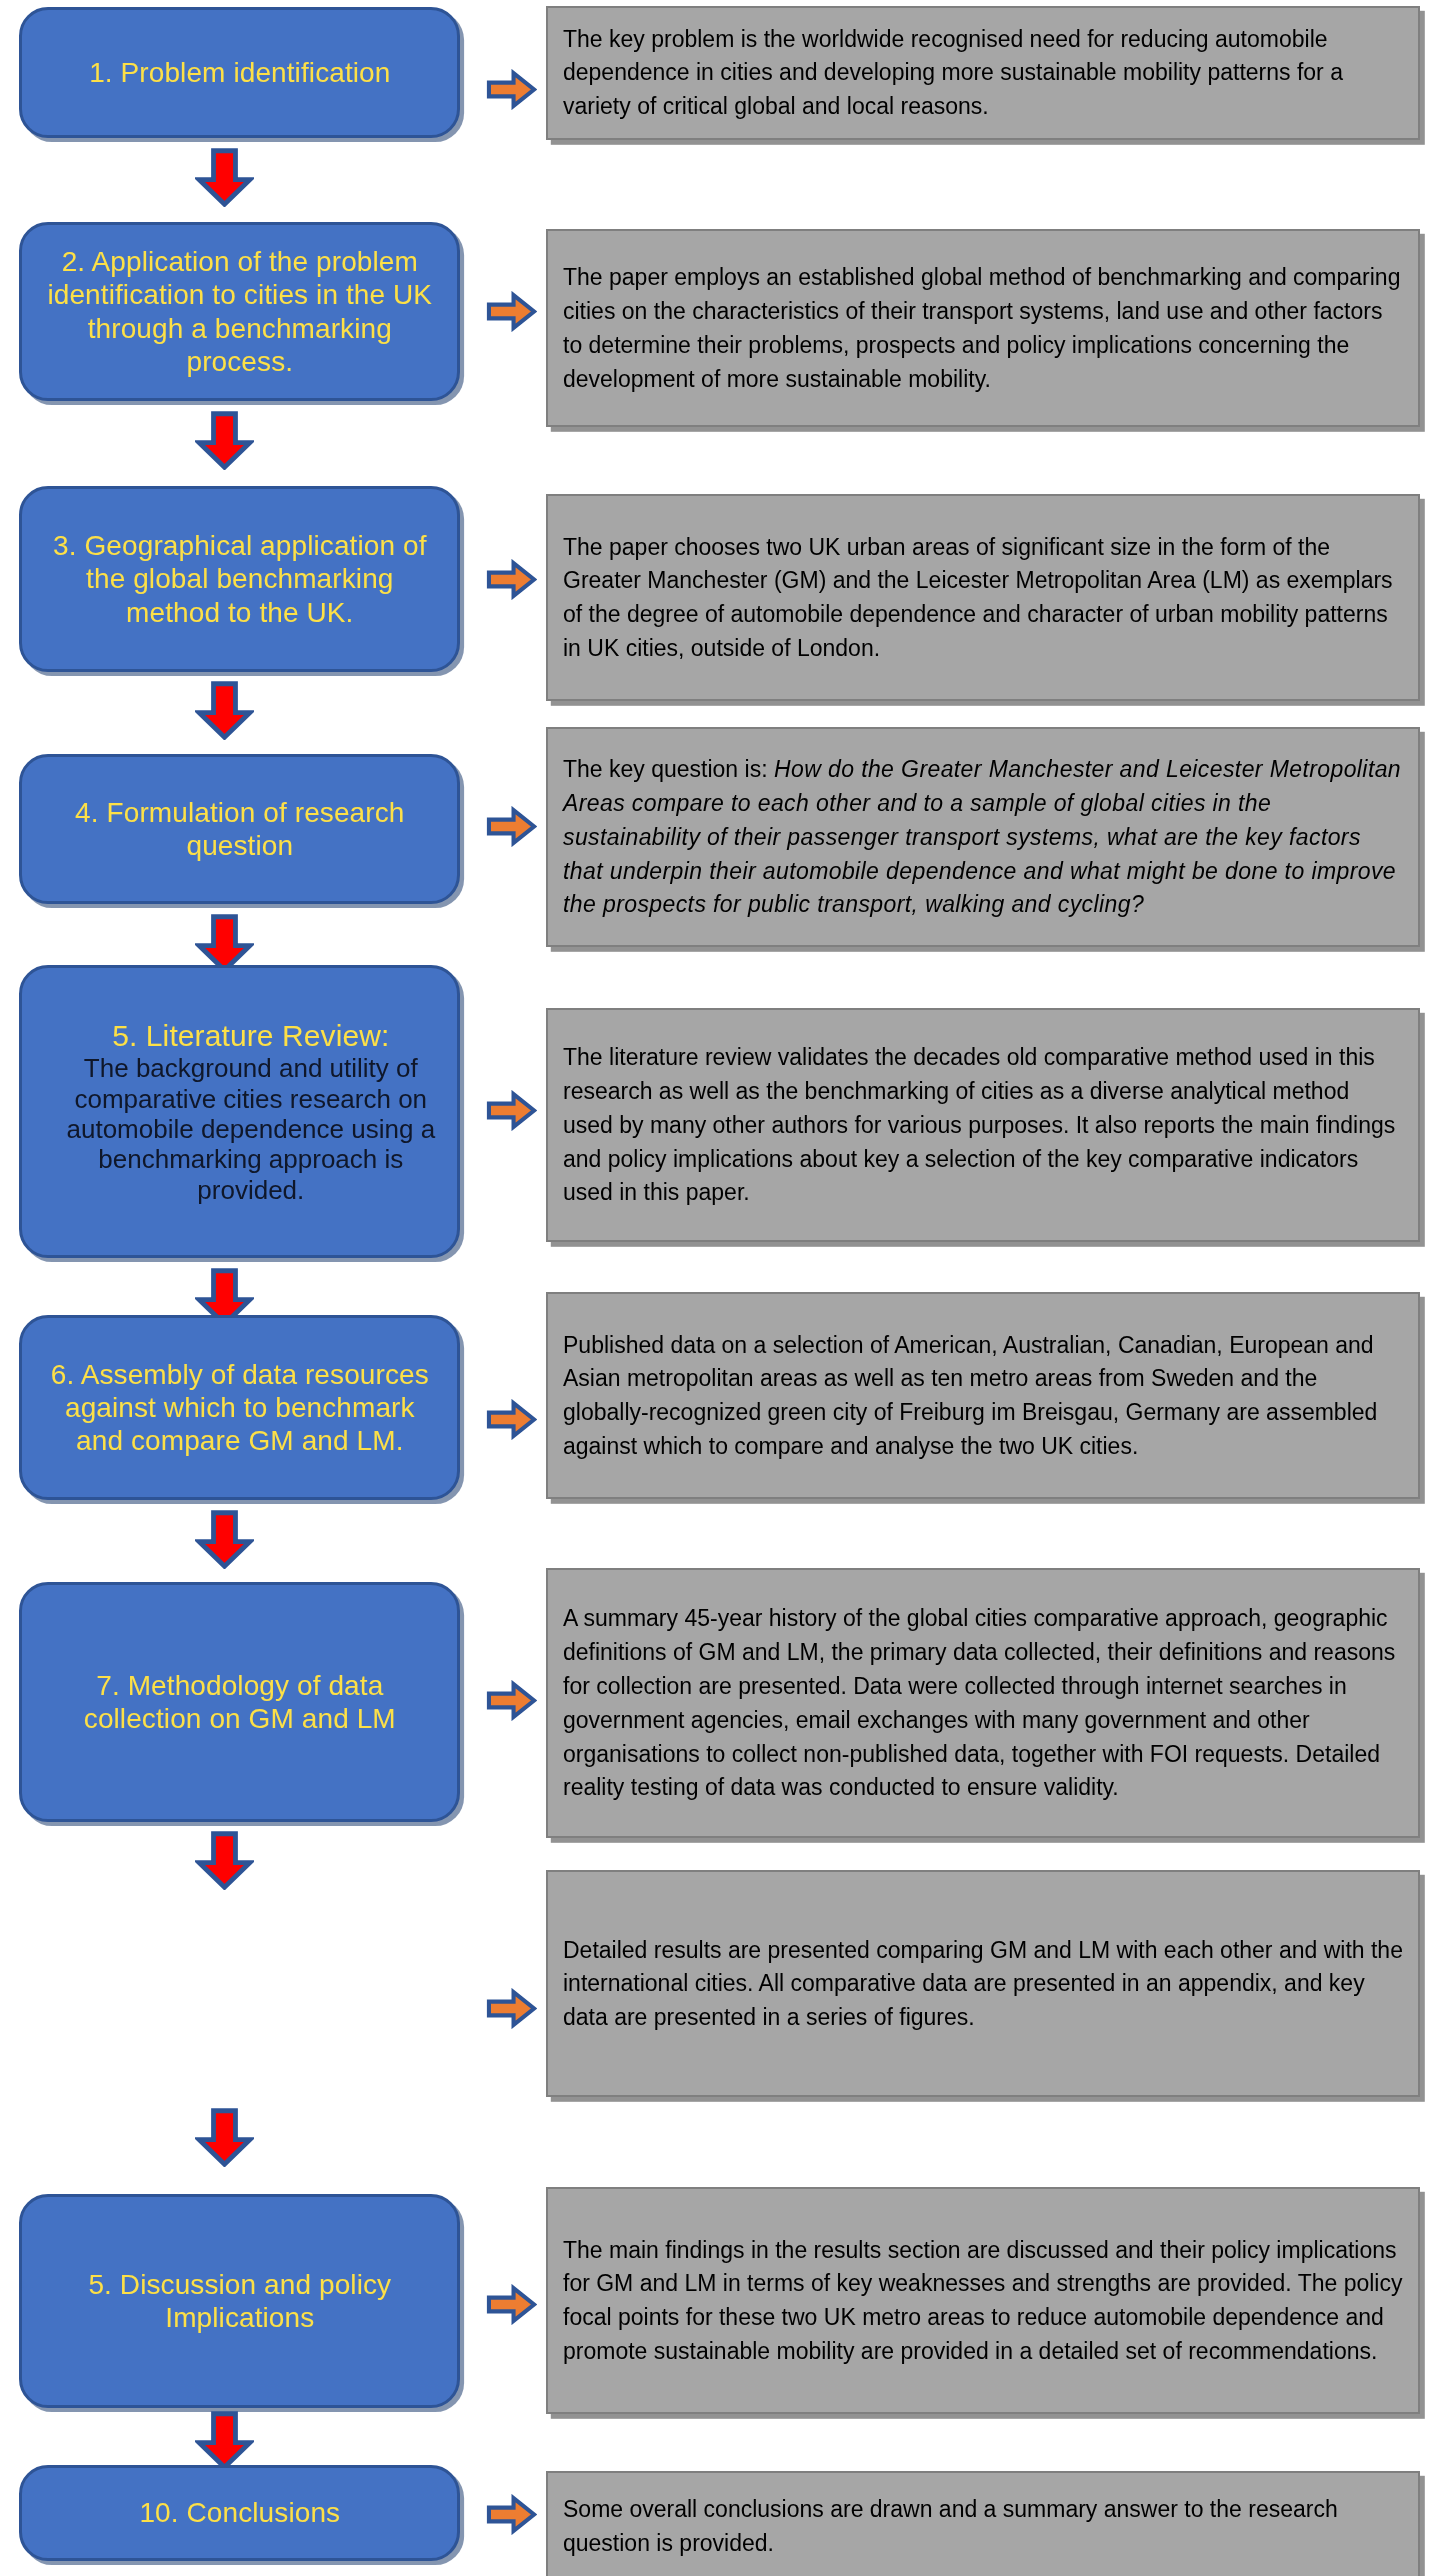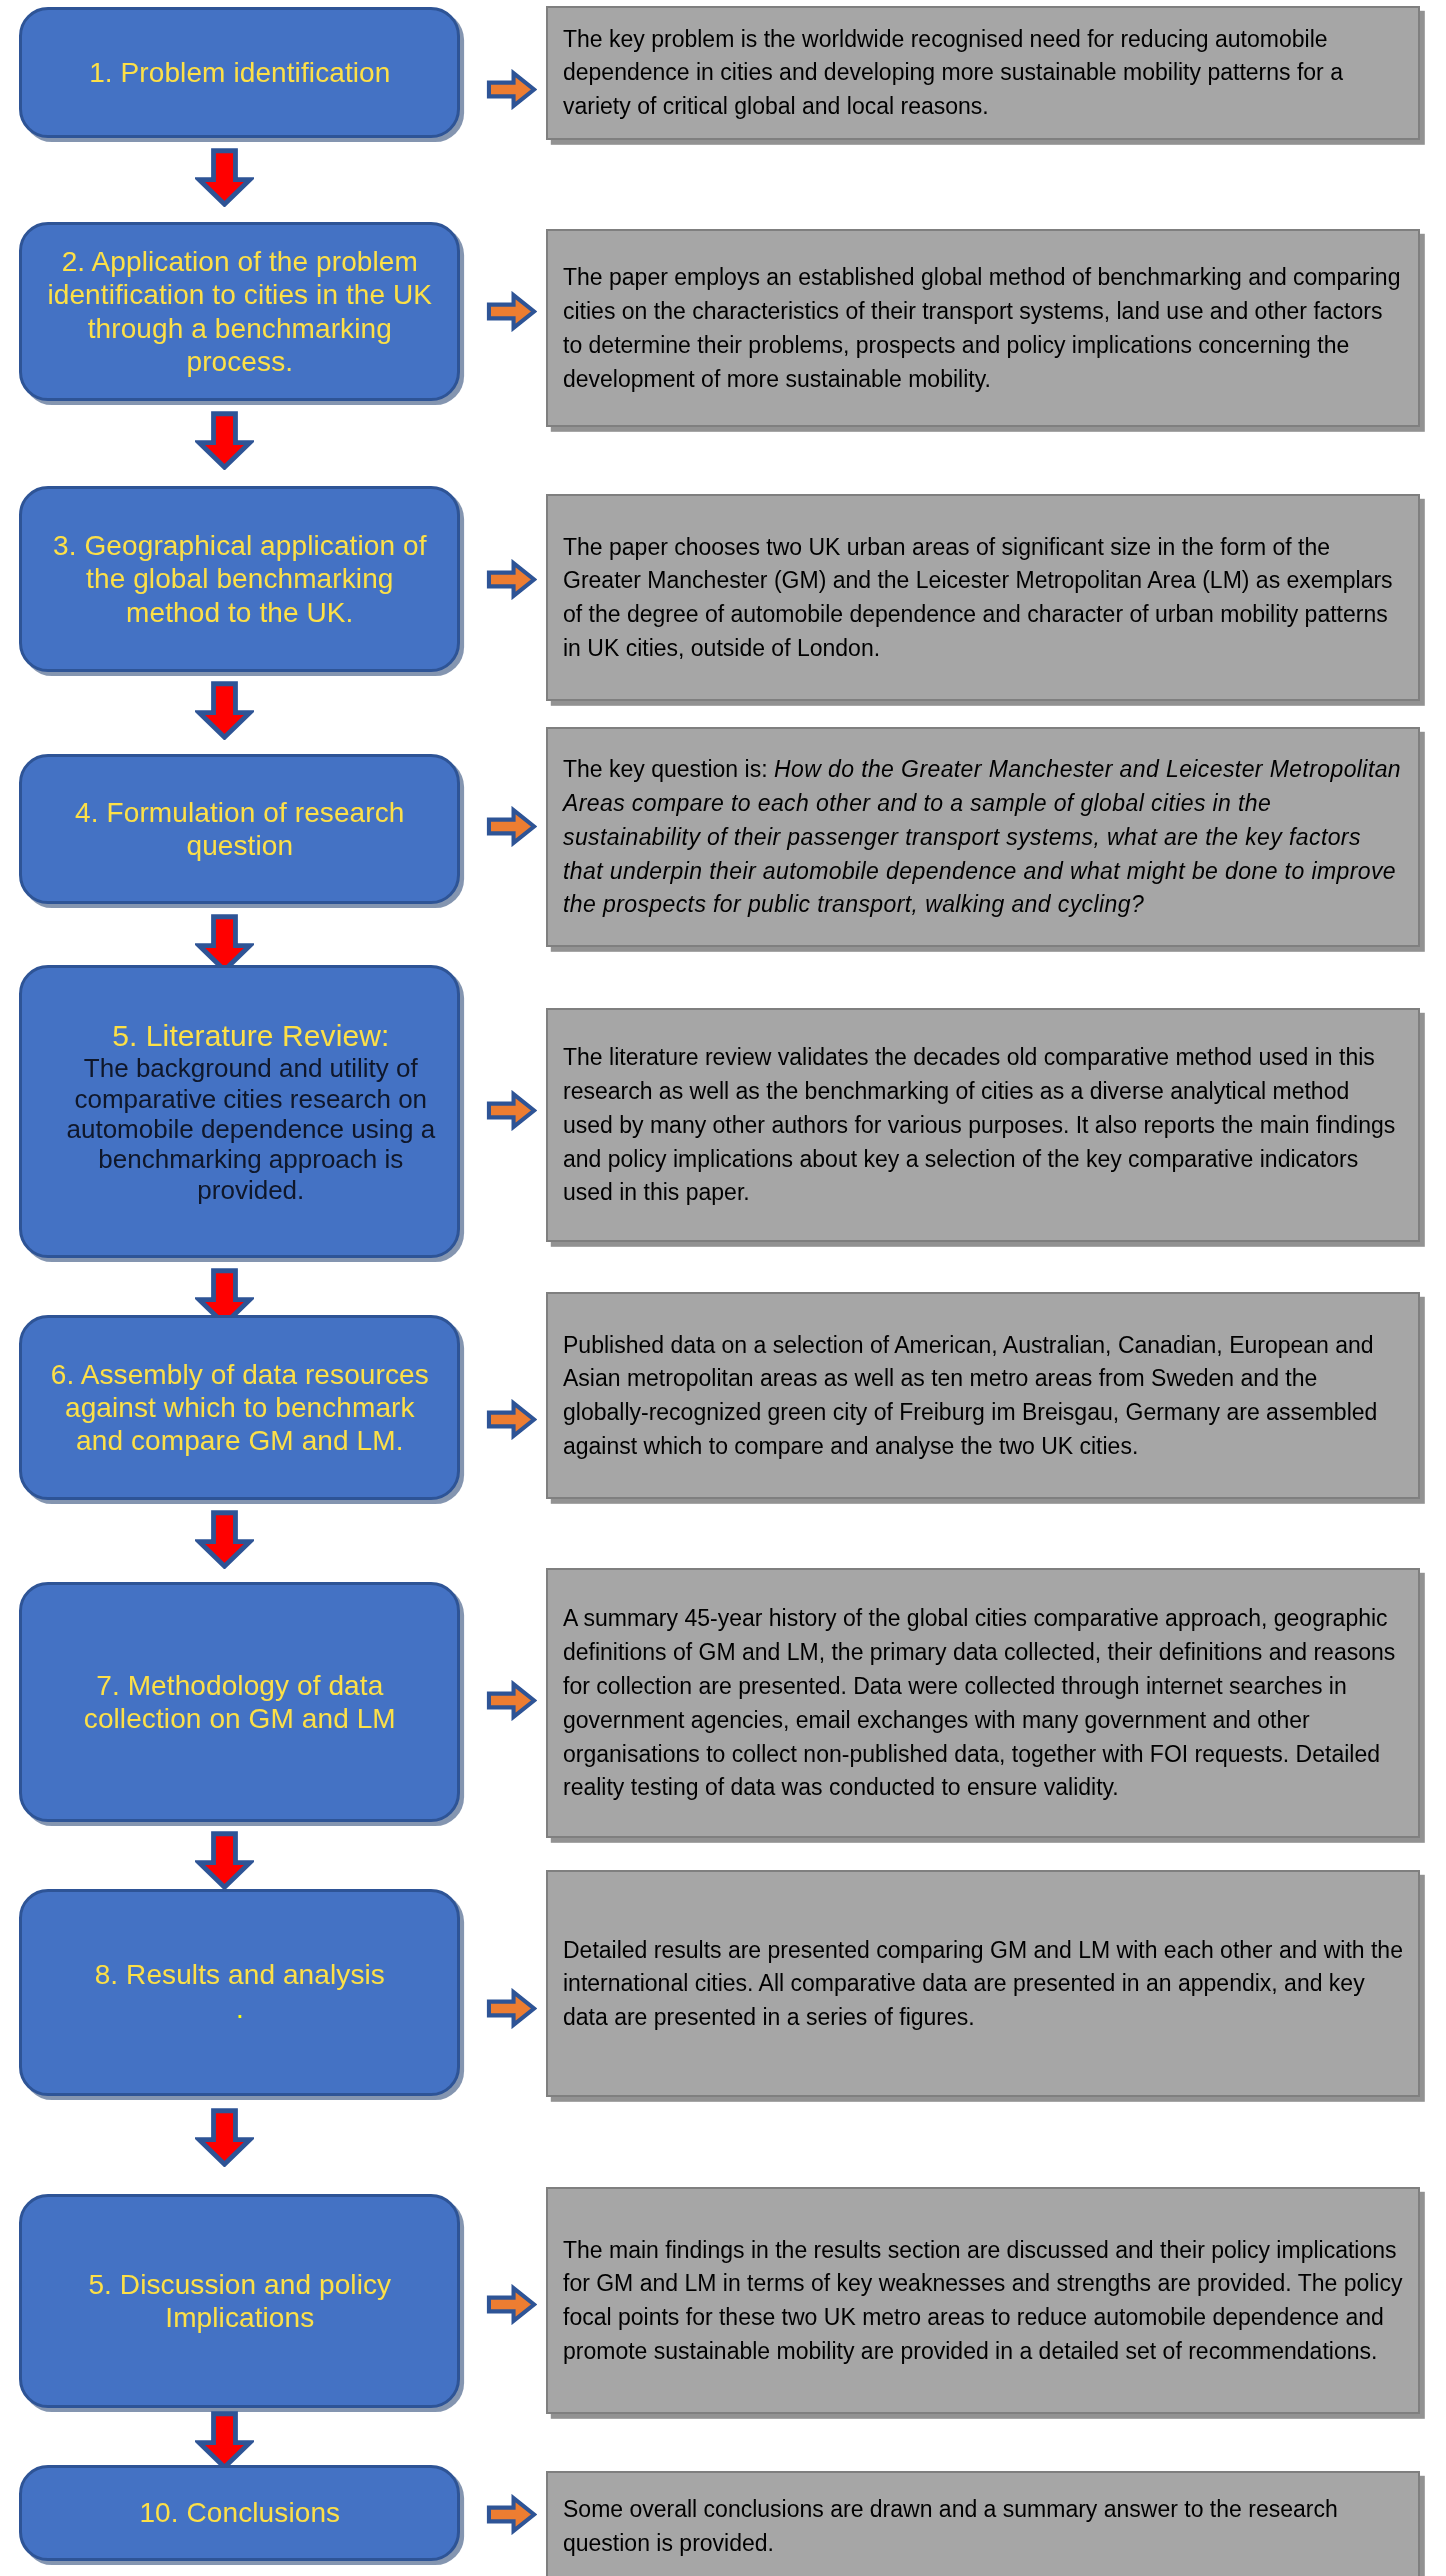--- a/index.html
+++ b/index.html
@@ -229,24 +229,20 @@
   <div class="desc-box" style="top:1568px; height:270px;">
     <div class="desc-text">A summary 45-year history of the global cities comparative approach, geographic definitions of GM and LM, the primary data collected, their definitions and reasons for collection are presented. Data were collected through internet searches in government agencies, email exchanges with many government and other organisations to collect non-published data, together with FOI requests. Detailed reality testing of data was conducted to ensure validity.</div>
   </div>
 
   <div class="down-arrow" style="top:1831px;">
     <svg viewBox="0 0 86 86" xmlns="http://www.w3.org/2000/svg">
       <polygon points="27,4 59,4 59,46 80,46 43,82 6,46 27,46" fill="#ff0000" stroke="#2e5496" stroke-width="7" stroke-linejoin="miter"></polygon>
     </svg>
   </div>
 
-  <div class="step-box" style="top:1889px; height:207px;">
-    <div class="step-label">8. Results and analysis</div>
-    <div class="step-dot">.</div>
-  </div>
   <div class="right-arrow" style="top:1988px;">
     <svg viewBox="0 0 74 60" xmlns="http://www.w3.org/2000/svg">
       <polygon points="4,20 40,20 40,6 70,30 40,54 40,40 4,40" fill="#ed7d31" stroke="#2e5496" stroke-width="6" stroke-linejoin="miter"></polygon>
     </svg>
   </div>
   <div class="desc-box" style="top:1870px; height:227px;">
     <div class="desc-text">Detailed results are presented comparing GM and LM with each other and with the international cities. All comparative data are presented in an appendix, and key data are presented in a series of figures.</div>
   </div>
 
   <div class="down-arrow" style="top:2108px;">

